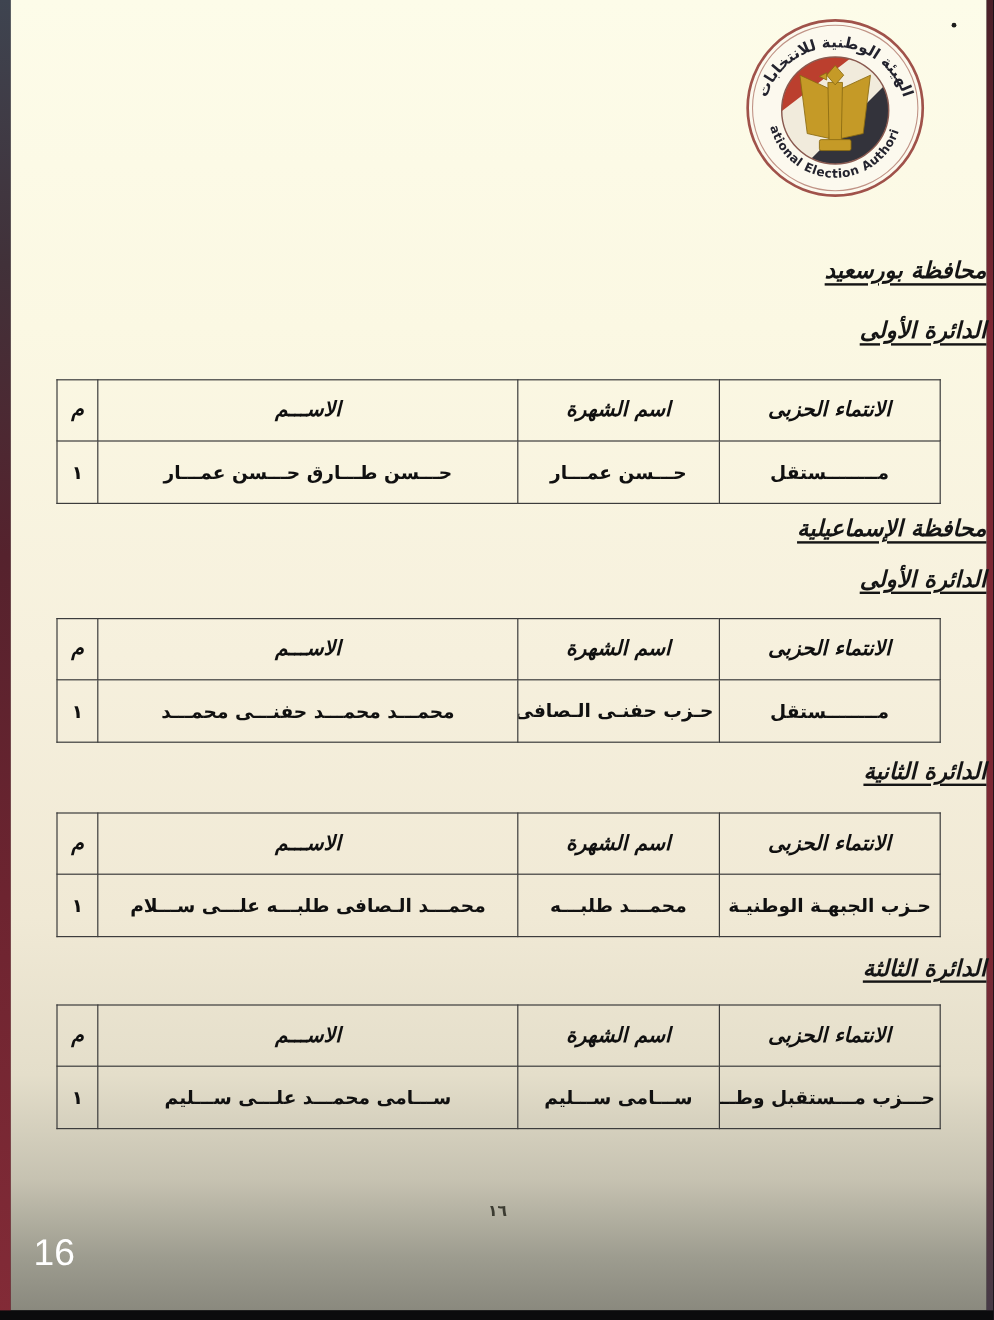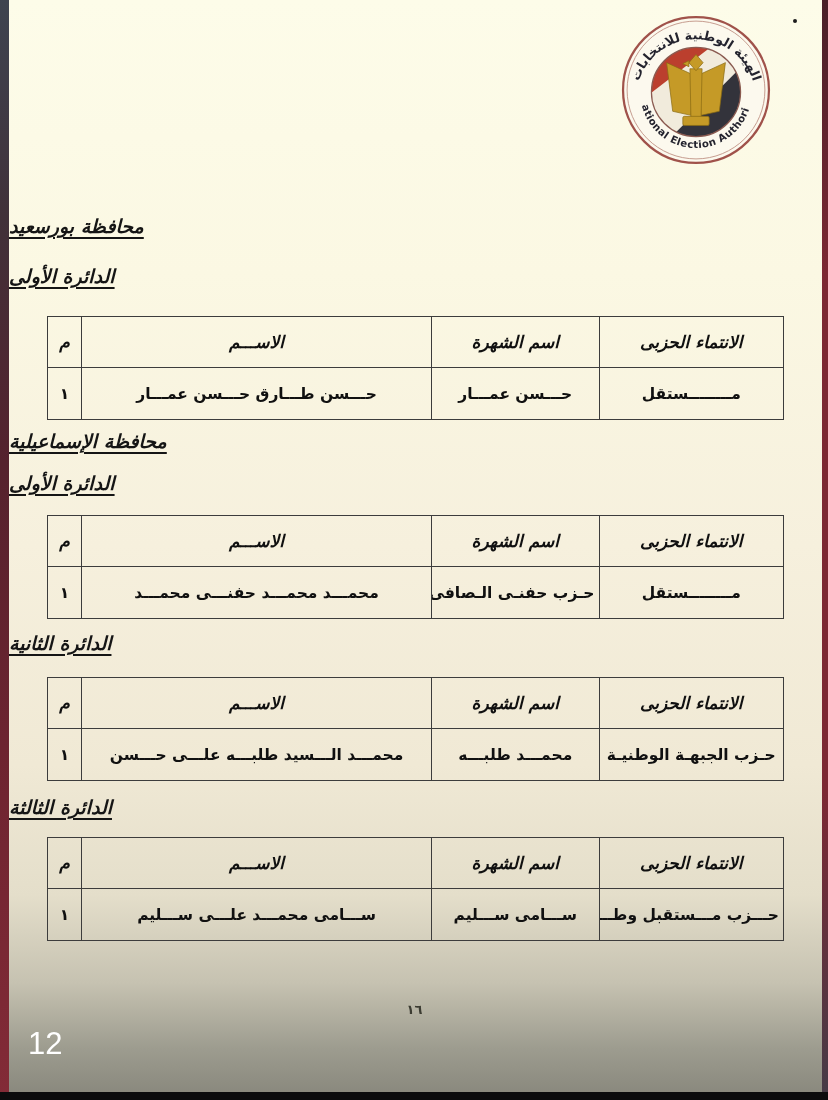--- a/index.html
+++ b/index.html
@@ -26,21 +26,21 @@
     background:linear-gradient(180deg,
       #fdfce9 0%, #fbf8e3 25%, #f6f0dd 50%, #f0e9d5 70%,
       #e4deca 82%, #c6c2b1 90%, #9d9c8f 96%, #8a897e 100%);
   }
   .scan-speck { position:absolute; left:784px; top:19px; width:4px; height:4px; background:#1c1c1c; border-radius:50%; }
 
   .logo { position:absolute; top:14px; right:50px; width:152px; height:152px; }
 
   .content { direction:rtl; padding-top:214px; color:#141414; }
   .heading {
-    text-align:left; font-weight:bold; font-style:italic;
+    text-align:right; font-weight:bold; font-style:italic;
     font-size:19px; line-height:24px; color:#151515;
     text-decoration:underline; text-decoration-thickness:1.5px; text-underline-offset:4px;
     margin:0;
   }
   .m-district1a { margin-top:26px; }
   .m-table1    { margin-top:28px; }
   .m-gov2      { margin-top:9px; }
   .m-district1b{ margin-top:18px; }
   .m-table2    { margin-top:20px; }
   .m-district2 { margin-top:12px; }
@@ -188,21 +188,21 @@
         <tbody>
             <tr>
           <th>الانتماء الحزبى</th>
           <th>اسم الشهرة</th>
           <th>الاســـم</th>
           <th>م</th>
         </tr>
         <tr>
           <td>حـزب الجبهـة الوطنيـة</td>
           <td>محمـــد طلبـــه</td>
-          <td>محمـــد الـــسيد طلبـــه علـــى حـــسن</td>
+          <td>محمـــد الـصافى طلبـــه علـــى ســـلام</td>
           <td class="num-cell">١</td>
         </tr>
       </tbody>
         </table>
 
       <h3 class="heading m-district3">الدائرة الثالثة</h3>
 
       <table class="roster m-table4">
         <colgroup>
             <col class="col-party">
@@ -224,15 +224,15 @@
           <td class="num-cell">١</td>
         </tr>
       </tbody>
         </table>
 
     </div>
 
     <div class="page-num">١٦</div>
   </div>
 
-  <div class="viewer-label">12</div>
+  <div class="viewer-label">16</div>
   <div class="bottom-bar"></div>
 </div>
 
 </body></html>

